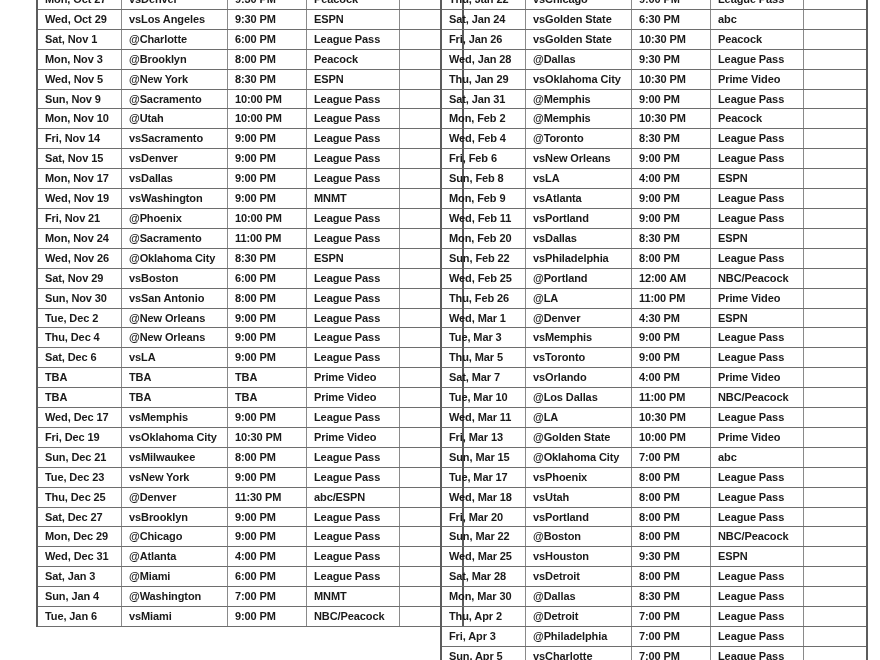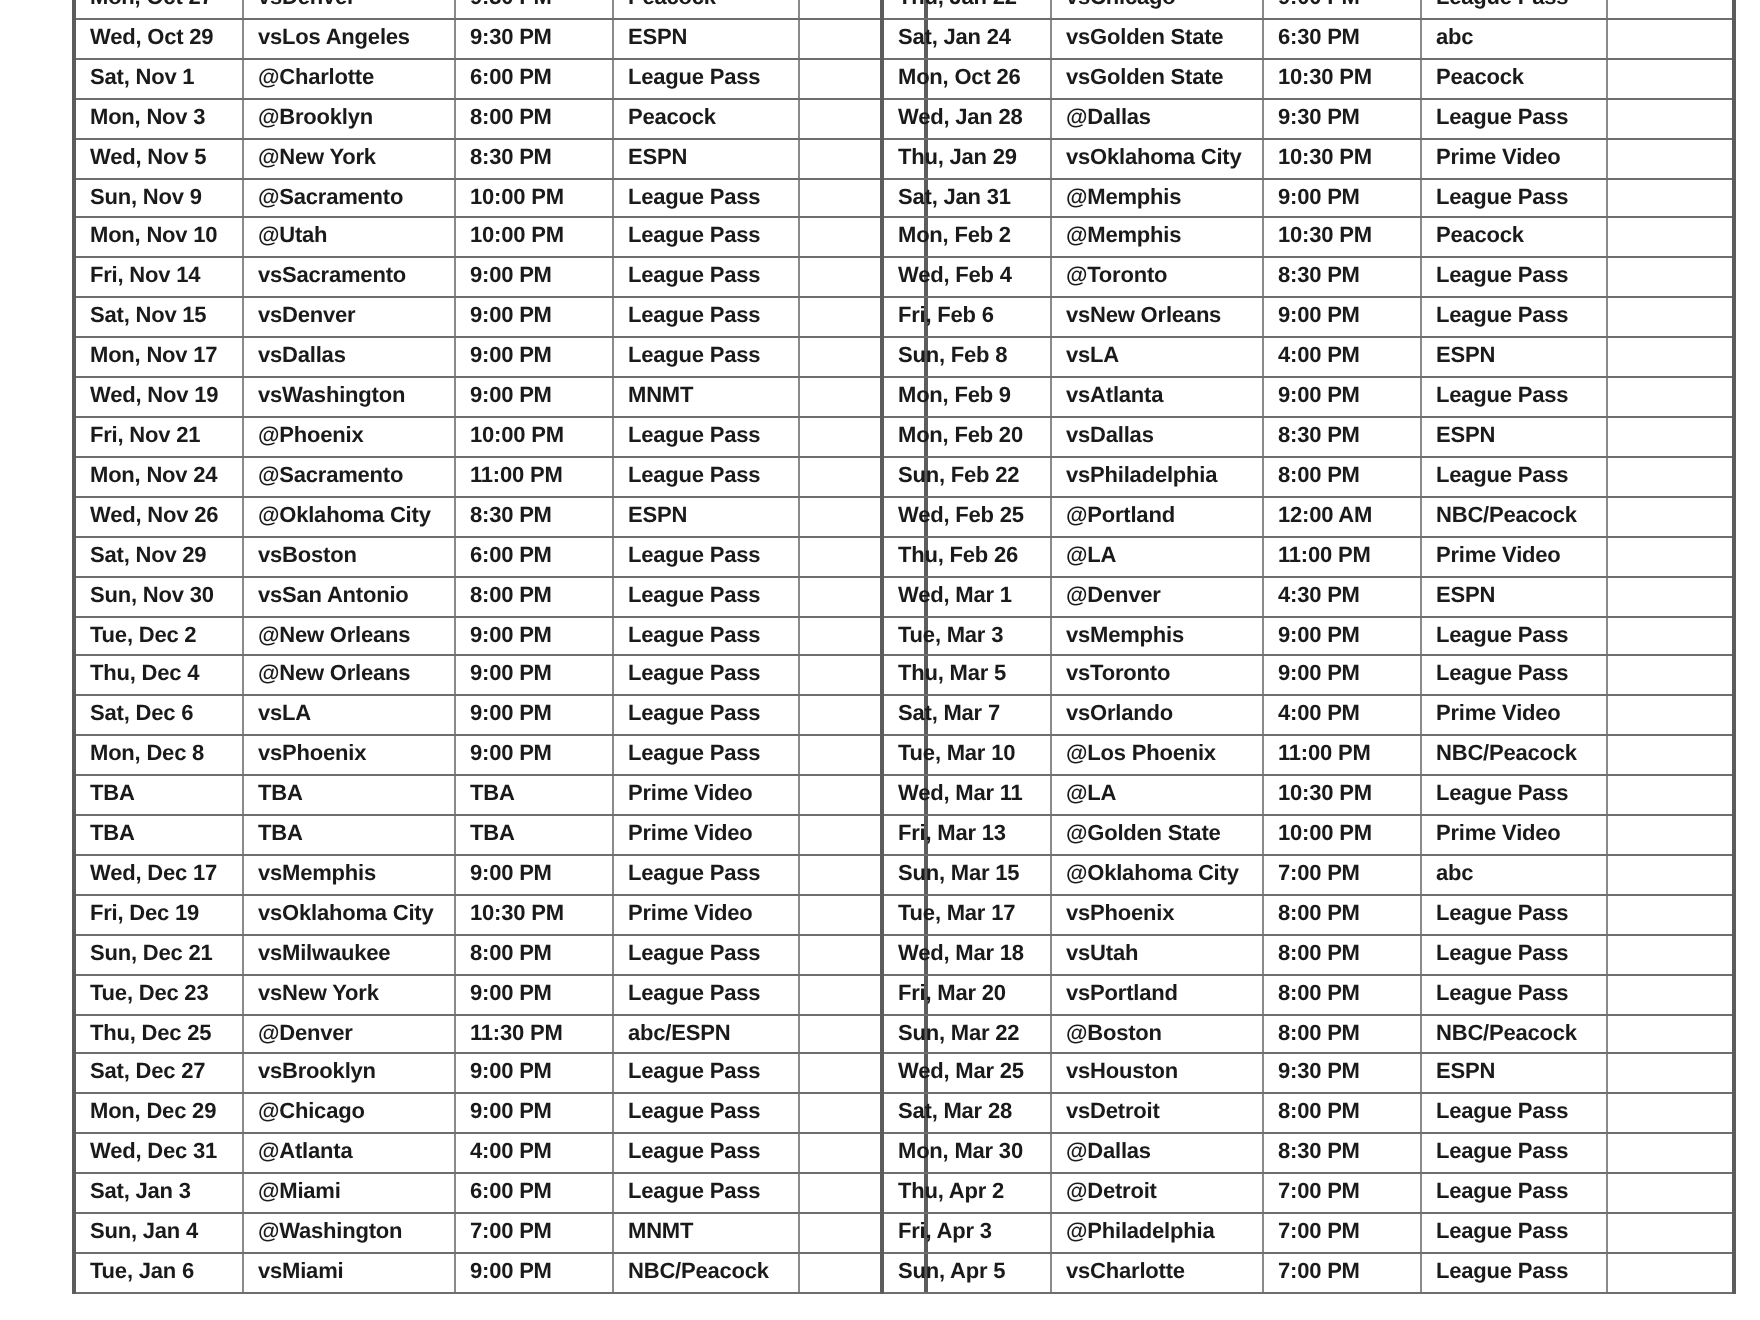--- a/index.html
+++ b/index.html
@@ -187,27 +187,20 @@
           <td class="c-notes"></td>
         </tr>
         <tr>
           <td class="c-date">Sat, Dec 6</td>
           <td class="c-opponent">vsLA</td>
           <td class="c-time">9:00 PM</td>
           <td class="c-network">League Pass</td>
           <td class="c-notes"></td>
         </tr>
         <tr>
-          <td class="c-date">Mon, Dec 8</td>
-          <td class="c-opponent">vsPhoenix</td>
-          <td class="c-time">9:00 PM</td>
-          <td class="c-network">League Pass</td>
-          <td class="c-notes"></td>
-        </tr>
-        <tr>
           <td class="c-date">TBA</td>
           <td class="c-opponent">TBA</td>
           <td class="c-time">TBA</td>
           <td class="c-network">Prime Video</td>
           <td class="c-notes"></td>
         </tr>
         <tr>
           <td class="c-date">TBA</td>
           <td class="c-opponent">TBA</td>
           <td class="c-time">TBA</td>
@@ -304,21 +297,21 @@
           <td class="c-notes"></td>
         </tr>
         <tr>
           <td class="c-date">Sat, Jan 24</td>
           <td class="c-opponent">vsGolden State</td>
           <td class="c-time">6:30 PM</td>
           <td class="c-network">abc</td>
           <td class="c-notes"></td>
         </tr>
         <tr>
-          <td class="c-date">Mon, Oct 26</td>
+          <td class="c-date">Fri, Jan 26</td>
           <td class="c-opponent">vsGolden State</td>
           <td class="c-time">10:30 PM</td>
           <td class="c-network">Peacock</td>
           <td class="c-notes"></td>
         </tr>
         <tr>
           <td class="c-date">Wed, Jan 28</td>
           <td class="c-opponent">@Dallas</td>
           <td class="c-time">9:30 PM</td>
           <td class="c-network">League Pass</td>
@@ -367,20 +360,27 @@
           <td class="c-notes"></td>
         </tr>
         <tr>
           <td class="c-date">Mon, Feb 9</td>
           <td class="c-opponent">vsAtlanta</td>
           <td class="c-time">9:00 PM</td>
           <td class="c-network">League Pass</td>
           <td class="c-notes"></td>
         </tr>
         <tr>
+          <td class="c-date">Wed, Feb 11</td>
+          <td class="c-opponent">vsPortland</td>
+          <td class="c-time">9:00 PM</td>
+          <td class="c-network">League Pass</td>
+          <td class="c-notes"></td>
+        </tr>
+        <tr>
           <td class="c-date">Mon, Feb 20</td>
           <td class="c-opponent">vsDallas</td>
           <td class="c-time">8:30 PM</td>
           <td class="c-network">ESPN</td>
           <td class="c-notes"></td>
         </tr>
         <tr>
           <td class="c-date">Sun, Feb 22</td>
           <td class="c-opponent">vsPhiladelphia</td>
           <td class="c-time">8:00 PM</td>
@@ -424,21 +424,21 @@
         </tr>
         <tr>
           <td class="c-date">Sat, Mar 7</td>
           <td class="c-opponent">vsOrlando</td>
           <td class="c-time">4:00 PM</td>
           <td class="c-network">Prime Video</td>
           <td class="c-notes"></td>
         </tr>
         <tr>
           <td class="c-date">Tue, Mar 10</td>
-          <td class="c-opponent">@Los Phoenix</td>
+          <td class="c-opponent">@Los Dallas</td>
           <td class="c-time">11:00 PM</td>
           <td class="c-network">NBC/Peacock</td>
           <td class="c-notes"></td>
         </tr>
         <tr>
           <td class="c-date">Wed, Mar 11</td>
           <td class="c-opponent">@LA</td>
           <td class="c-time">10:30 PM</td>
           <td class="c-network">League Pass</td>
           <td class="c-notes"></td>

